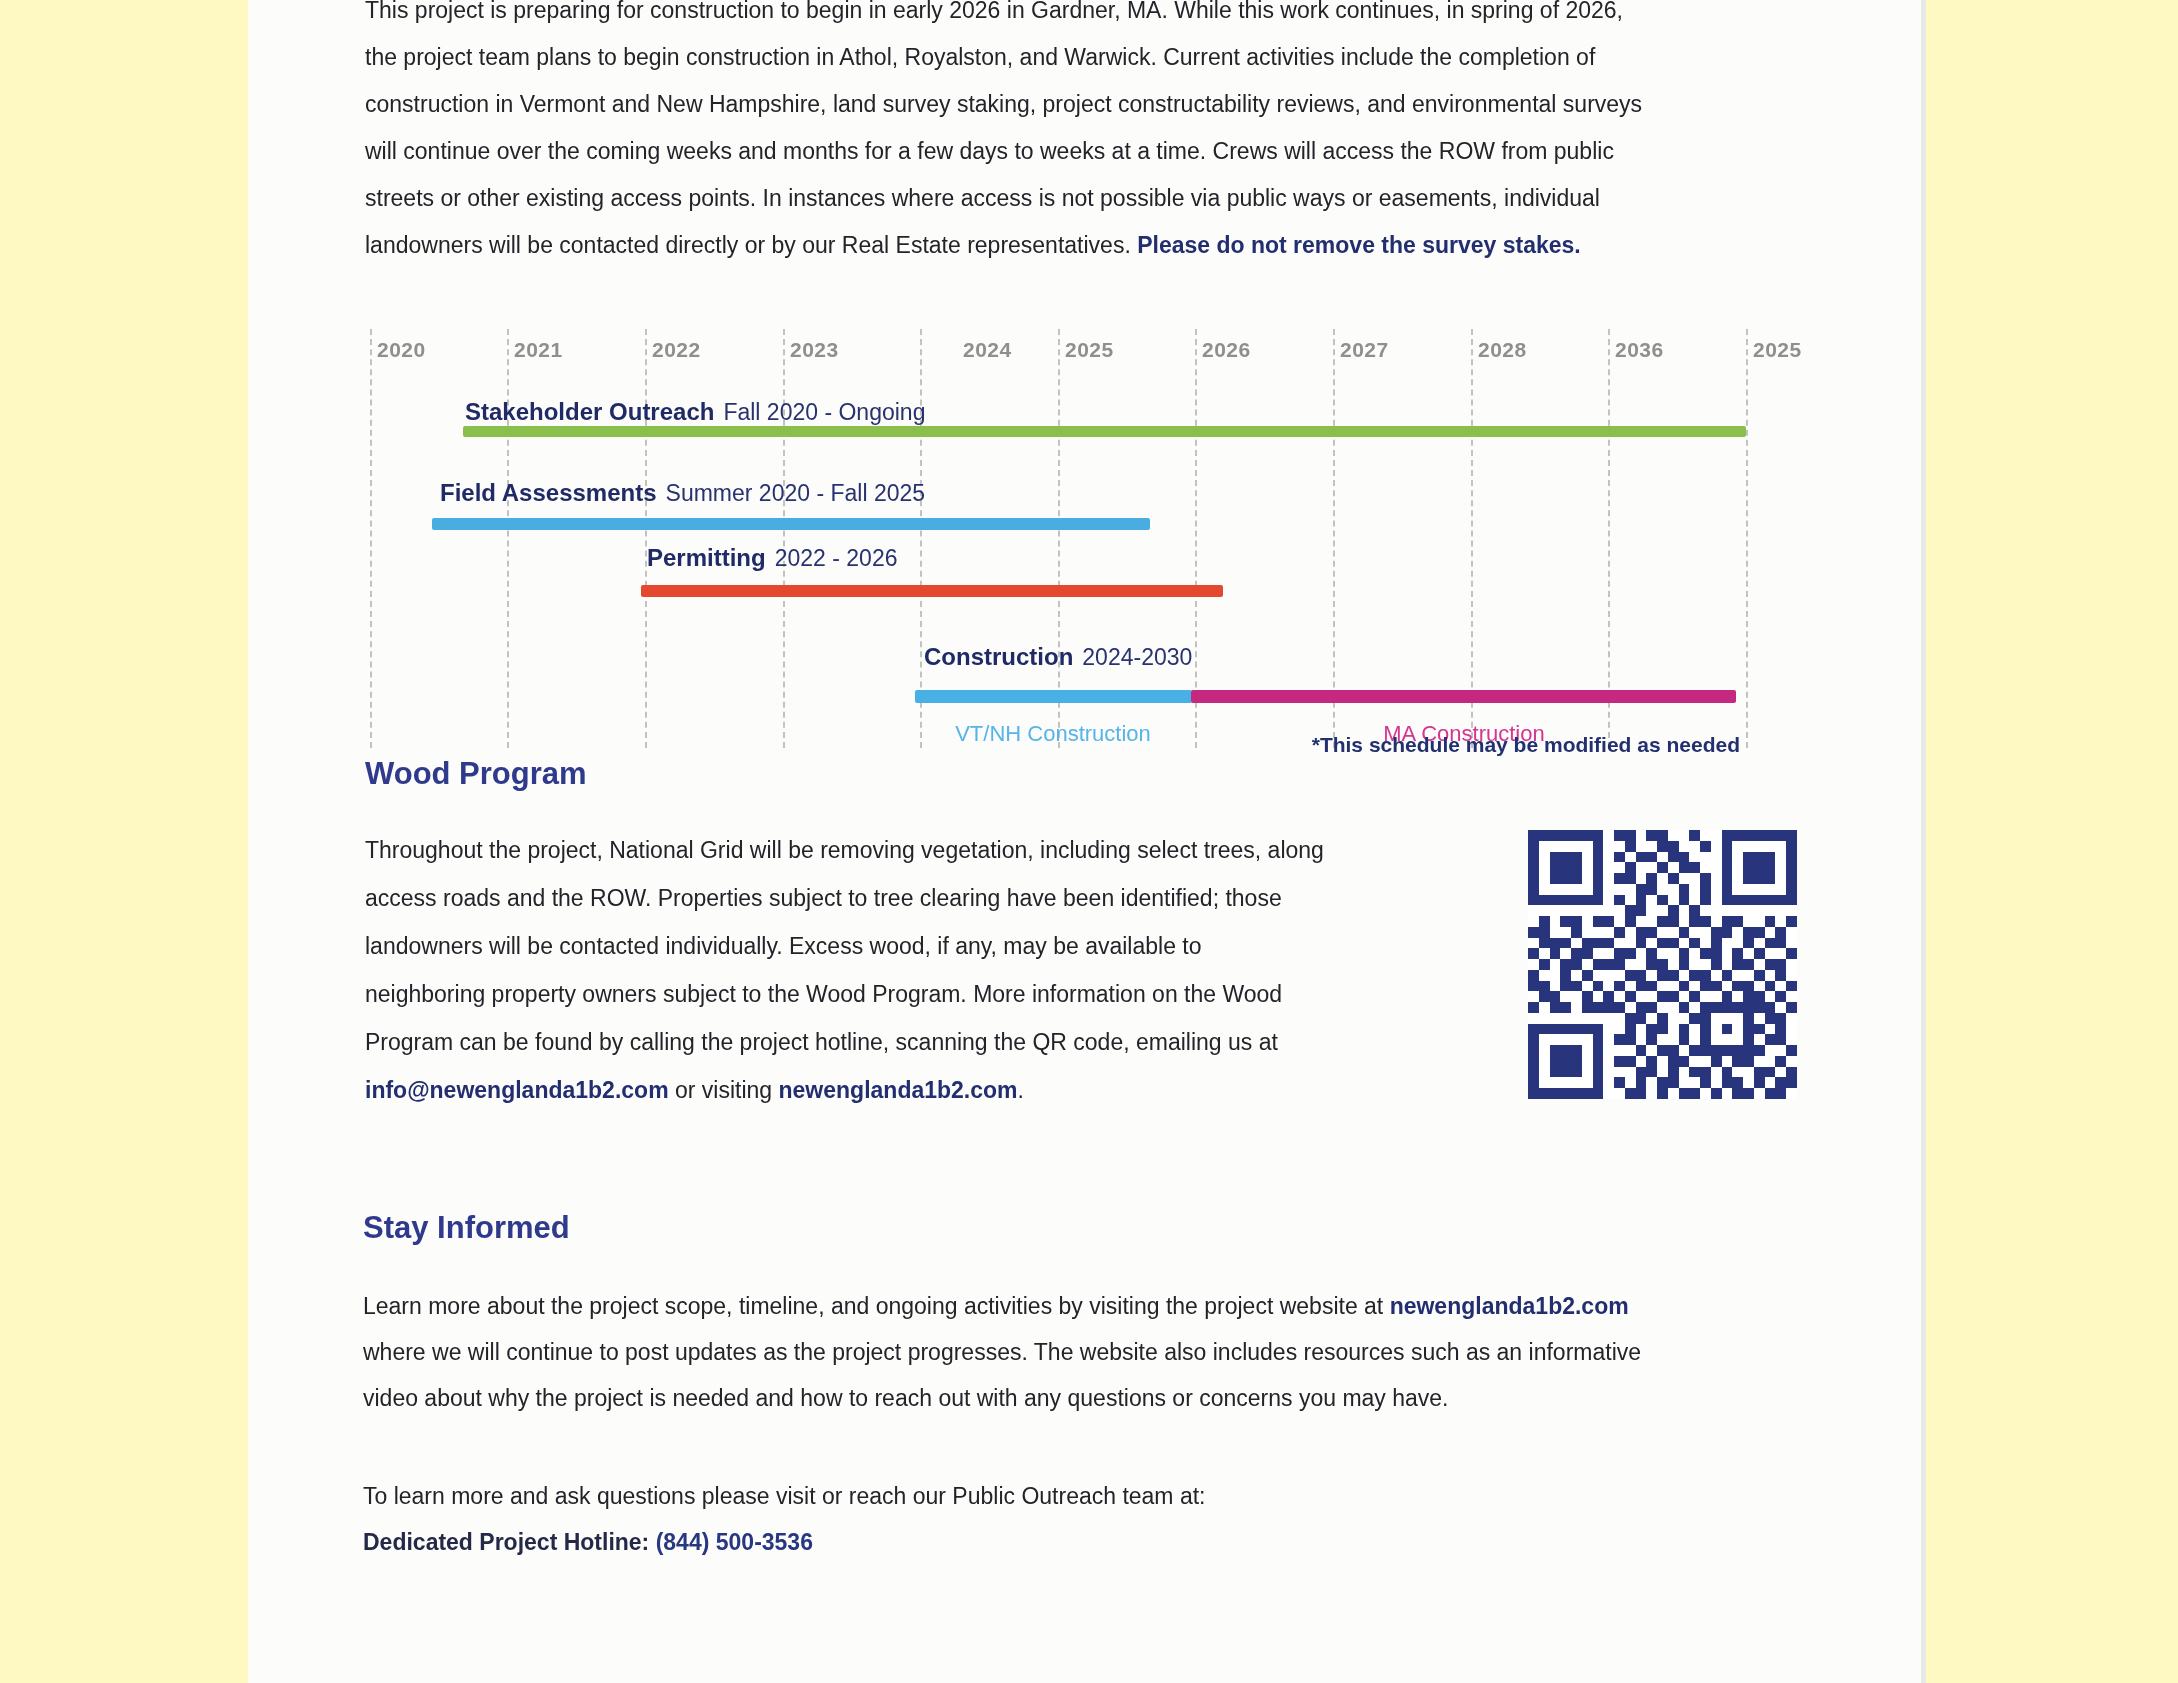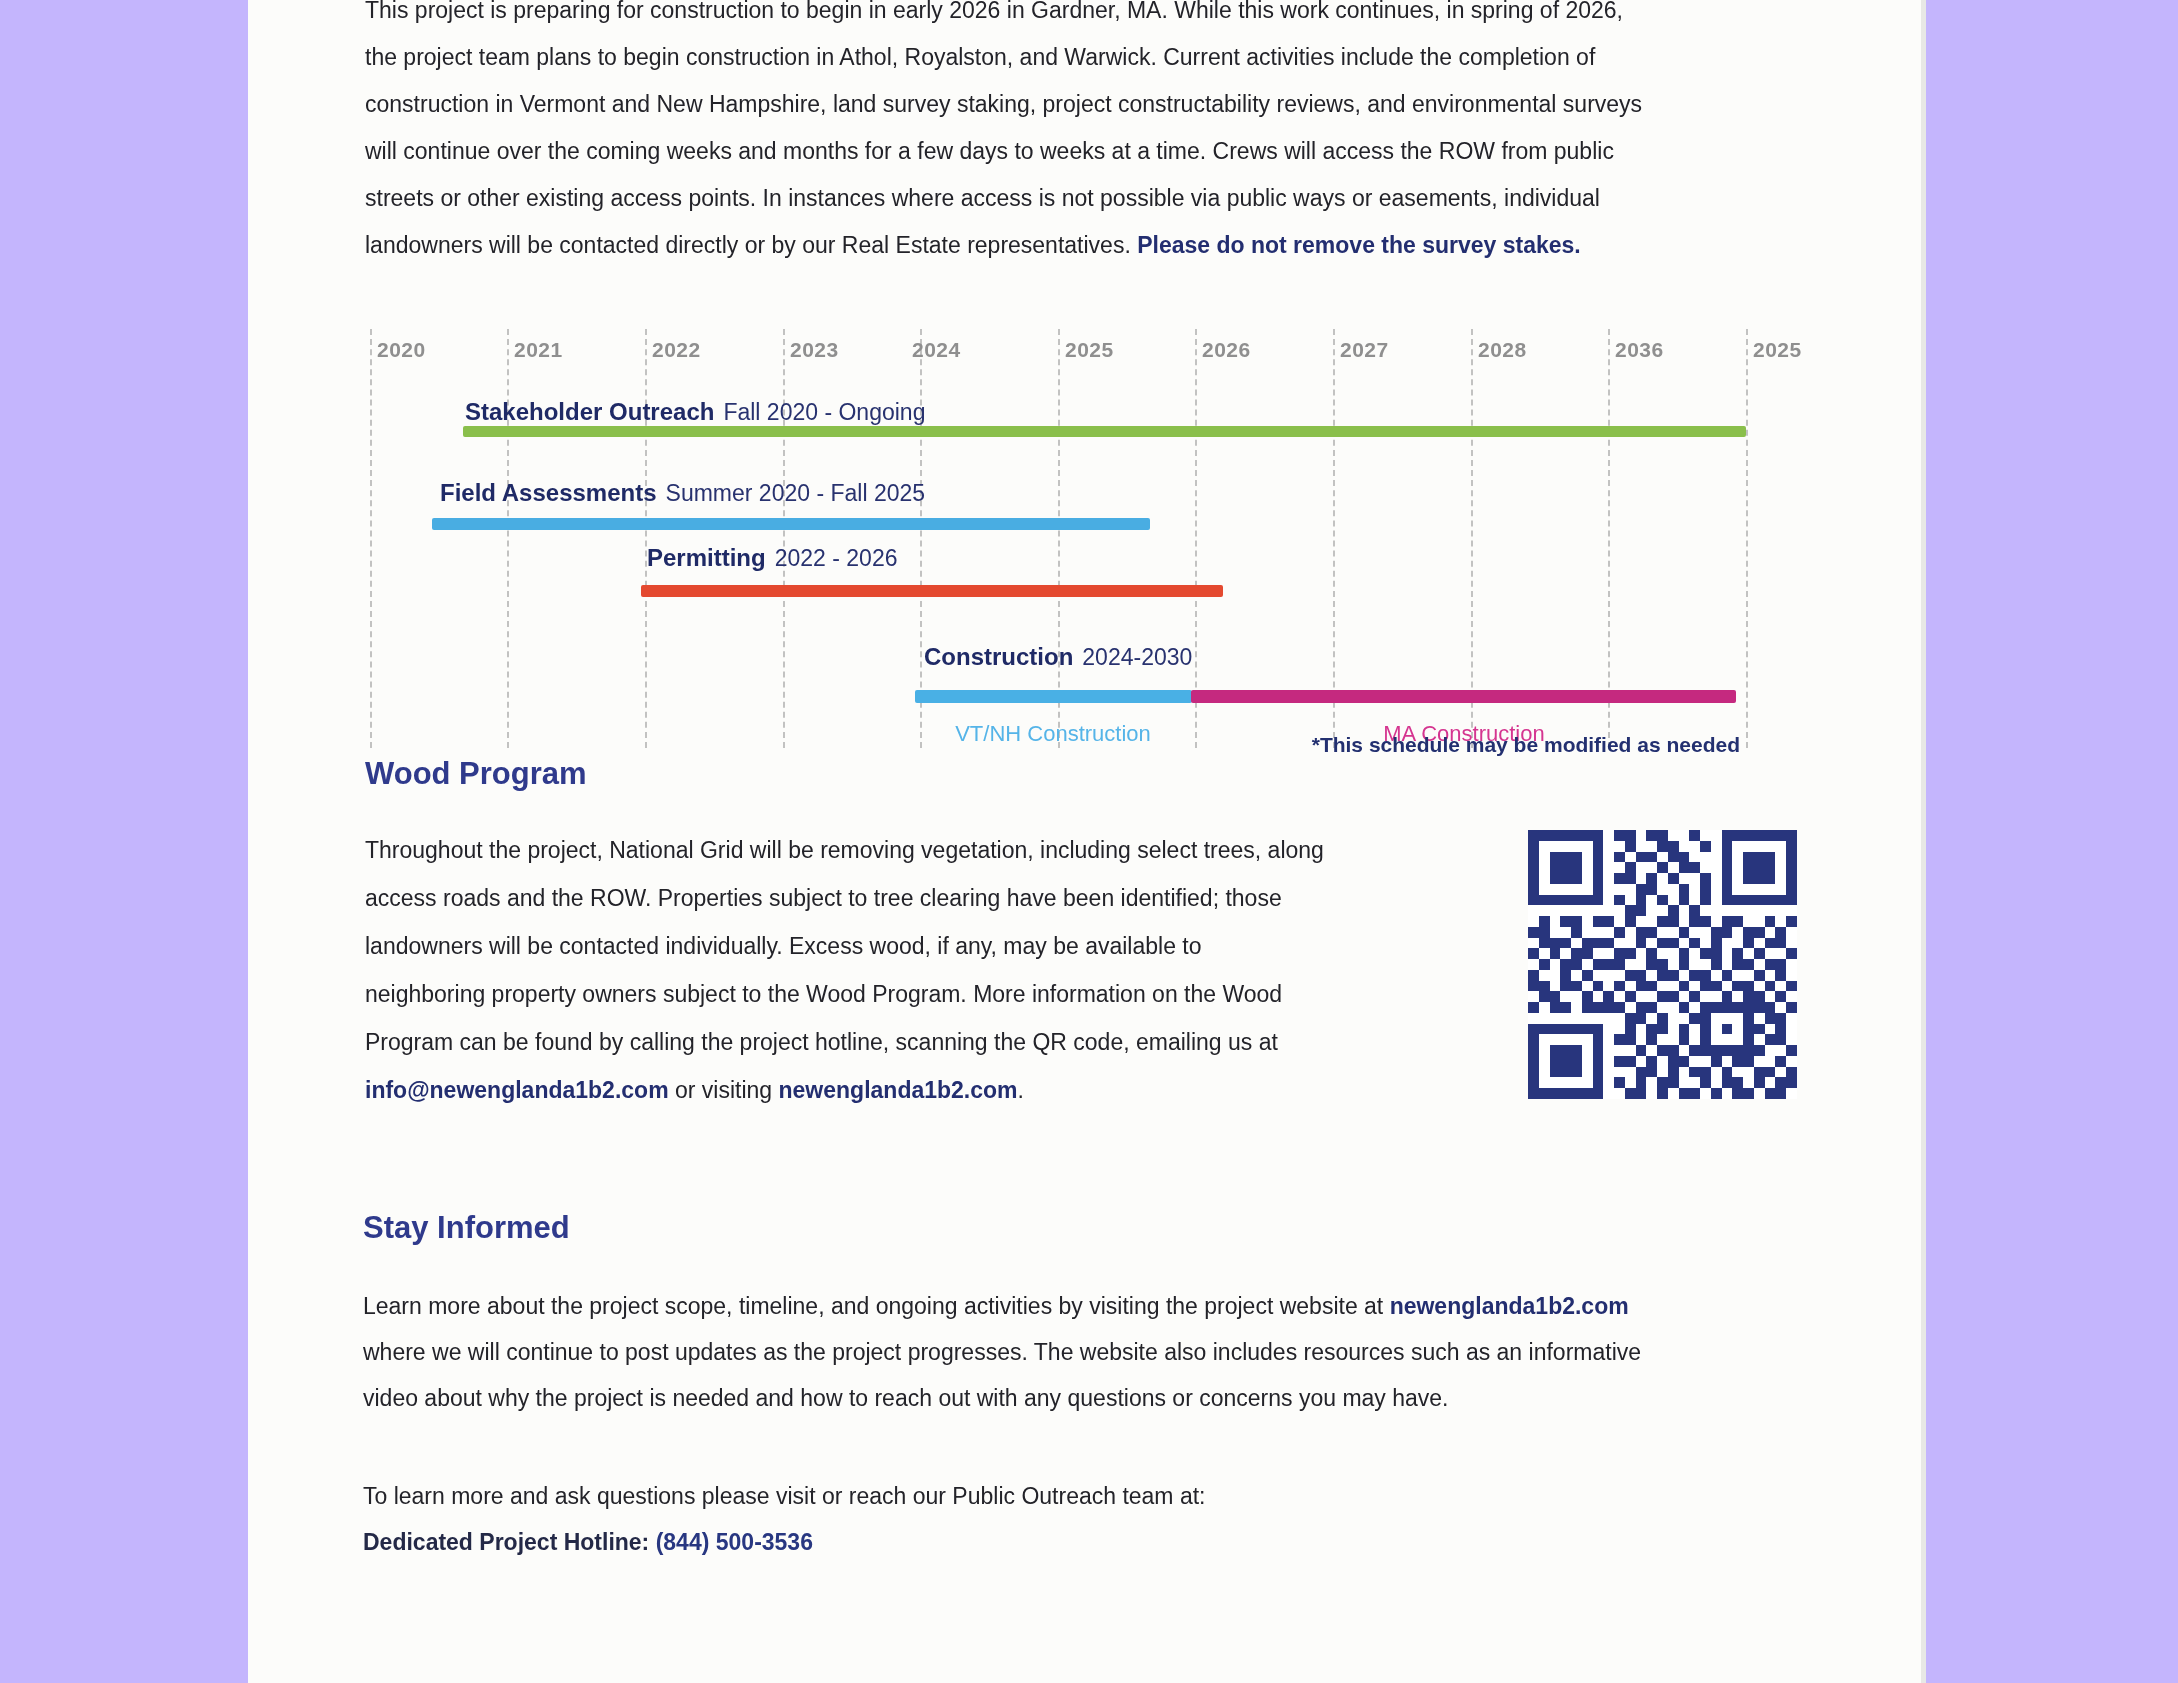--- a/index.html
+++ b/index.html
@@ -1,16 +1,16 @@
 <!DOCTYPE html>
 <html><head>
 <meta charset="utf-8">
 <style>
   html,body{margin:0;padding:0;background:#000;}
-  .canvas{position:relative;width:2178px;height:1683px;background:#c4b5fd;overflow:hidden;
+  .canvas{position:relative;width:2178px;height:1683px;background:#fef9c3;overflow:hidden;
           font-family:"Liberation Sans",sans-serif;}
   .page{position:absolute;left:248px;top:0;width:1678px;height:1683px;background:#fcfcfa;}
   .page::after{content:"";position:absolute;right:0;top:0;width:5px;height:100%;background:#e8e8e5;}
 
   .rich{position:absolute;color:#232329;font-size:23px;}
   .bn{font-weight:700;color:#232e70;}
 
   .intro{left:117px;top:-13px;width:1544px;line-height:47px;}
 
   .tl-wrap{position:absolute;left:0;top:0;width:1678px;height:1683px;pointer-events:none;}
@@ -51,21 +51,21 @@
     <div class="tl-wrap" id="timeline">
         <div class="gl" style="left: 122px;"></div>
         <div class="yl" style="left: 129px;">2020</div>
         <div class="gl" style="left: 259px;"></div>
         <div class="yl" style="left: 266px;">2021</div>
         <div class="gl" style="left: 397px;"></div>
         <div class="yl" style="left: 404px;">2022</div>
         <div class="gl" style="left: 535px;"></div>
         <div class="yl" style="left: 542px;">2023</div>
         <div class="gl" style="left: 672px;"></div>
-        <div class="yl" style="left: 664px;">2024</div>
+        <div class="yl" style="left: 715px;">2024</div>
         <div class="gl" style="left: 810px;"></div>
         <div class="yl" style="left: 817px;">2025</div>
         <div class="gl" style="left: 947px;"></div>
         <div class="yl" style="left: 954px;">2026</div>
         <div class="gl" style="left: 1085px;"></div>
         <div class="yl" style="left: 1092px;">2027</div>
         <div class="gl" style="left: 1223px;"></div>
         <div class="yl" style="left: 1230px;">2028</div>
         <div class="gl" style="left: 1360px;"></div>
         <div class="yl" style="left: 1367px;">2036</div>

